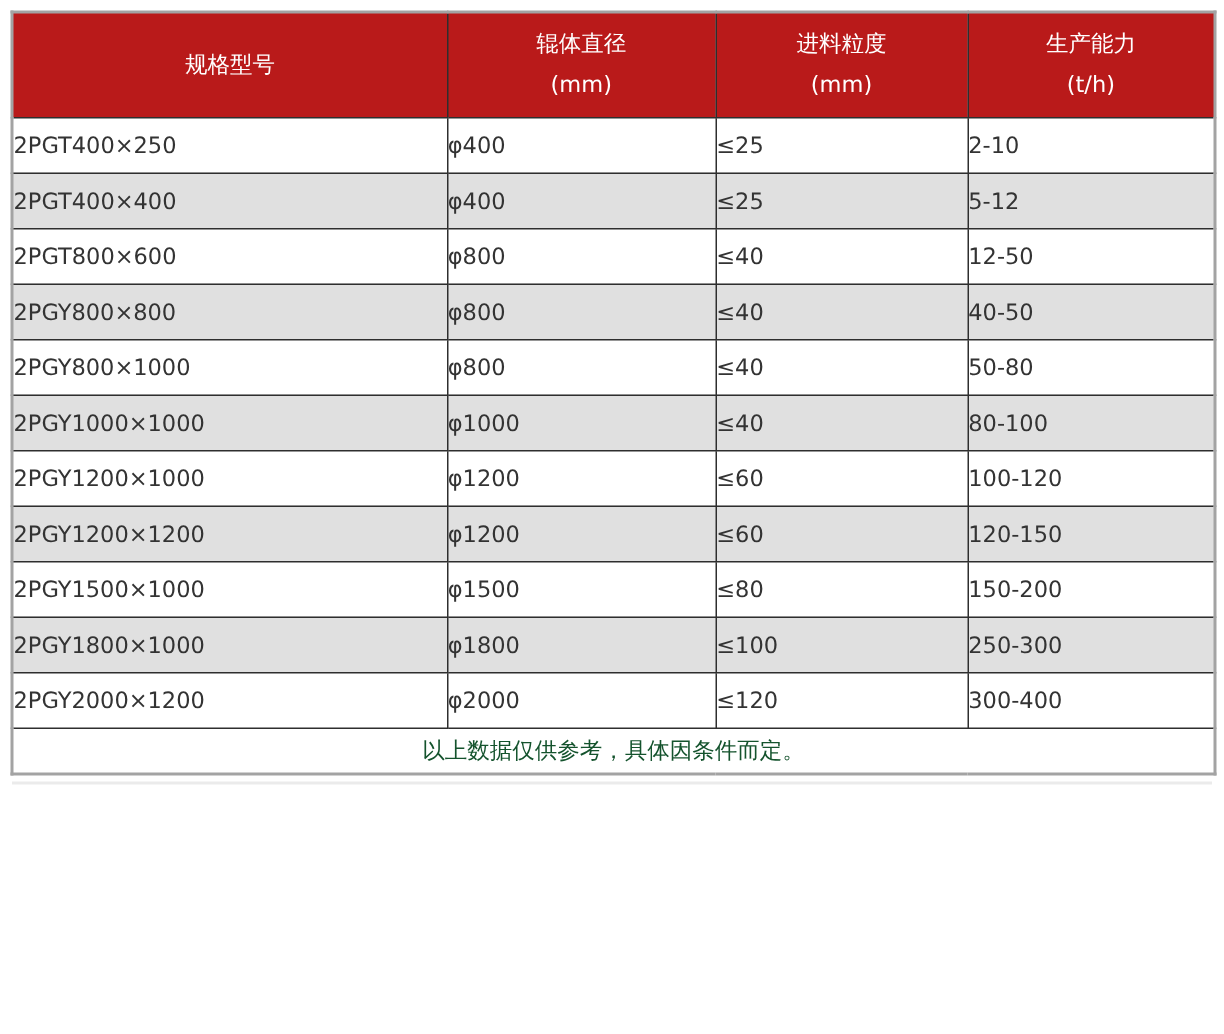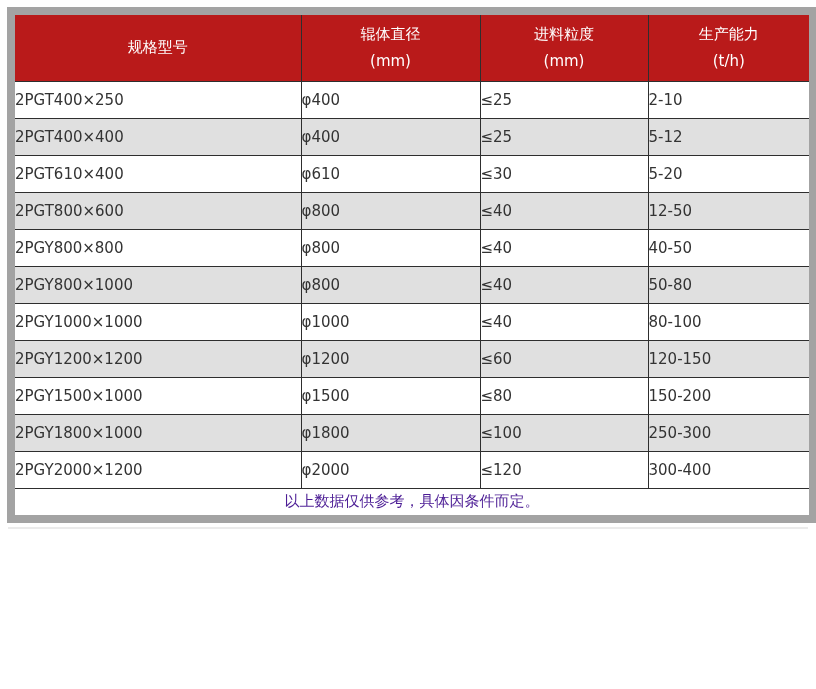--- a/index.html
+++ b/index.html
@@ -8,21 +8,21 @@
     width: 816px; height: 689px;
     background: #ffffff;
     overflow: hidden;
     font-family: "DejaVu Sans", "Liberation Sans", sans-serif;
   }
   .page { padding: 7px 7px 0 7px; }
   table.spec-table {
     width: 802px;
     border-collapse: collapse;
     table-layout: fixed;
-    border: 8px solid #a3a3a3;
+    border: 2px solid #a3a3a3;
   }
   .spec-table th, .spec-table td {
     border: 1px solid #2e2e2e;
     vertical-align: middle;
   }
   .spec-table thead th {
     background: #b91a1a;
     color: #ffffff;
     font-size: 15px;
     font-weight: normal;
@@ -37,21 +37,21 @@
     color: #333333;
     background: #ffffff;
     padding: 0;
   }
   .spec-table tbody tr:nth-child(even) td { background: #e0e0e0; }
   td.cell-model { text-align: left; padding-left: 4px; }
   td.cell-center { }
   .spec-table tfoot td {
     height: 31px;
     background: #ffffff;
-    color: #4c1d95;
+    color: #14532d;
     font-size: 15px;
     text-align: center;
   }
   .bottom-shadow {
     margin: 4px 1px 0 1px;
     height: 2px;
     background: #ebebeb;
   }
 </style>
 </head>
@@ -91,26 +91,20 @@
         <td class="cell-center">≤25</td>
         <td class="cell-center">2-10</td>
       </tr>
       <tr>
         <td class="cell-model">2PGT400×400</td>
         <td class="cell-center">φ400</td>
         <td class="cell-center">≤25</td>
         <td class="cell-center">5-12</td>
       </tr>
       <tr>
-        <td class="cell-model">2PGT610×400</td>
-        <td class="cell-center">φ610</td>
-        <td class="cell-center">≤30</td>
-        <td class="cell-center">5-20</td>
-      </tr>
-      <tr>
         <td class="cell-model">2PGT800×600</td>
         <td class="cell-center">φ800</td>
         <td class="cell-center">≤40</td>
         <td class="cell-center">12-50</td>
       </tr>
       <tr>
         <td class="cell-model">2PGY800×800</td>
         <td class="cell-center">φ800</td>
         <td class="cell-center">≤40</td>
         <td class="cell-center">40-50</td>
@@ -119,20 +113,26 @@
         <td class="cell-model">2PGY800×1000</td>
         <td class="cell-center">φ800</td>
         <td class="cell-center">≤40</td>
         <td class="cell-center">50-80</td>
       </tr>
       <tr>
         <td class="cell-model">2PGY1000×1000</td>
         <td class="cell-center">φ1000</td>
         <td class="cell-center">≤40</td>
         <td class="cell-center">80-100</td>
+      </tr>
+      <tr>
+        <td class="cell-model">2PGY1200×1000</td>
+        <td class="cell-center">φ1200</td>
+        <td class="cell-center">≤60</td>
+        <td class="cell-center">100-120</td>
       </tr>
       <tr>
         <td class="cell-model">2PGY1200×1200</td>
         <td class="cell-center">φ1200</td>
         <td class="cell-center">≤60</td>
         <td class="cell-center">120-150</td>
       </tr>
       <tr>
         <td class="cell-model">2PGY1500×1000</td>
         <td class="cell-center">φ1500</td>

